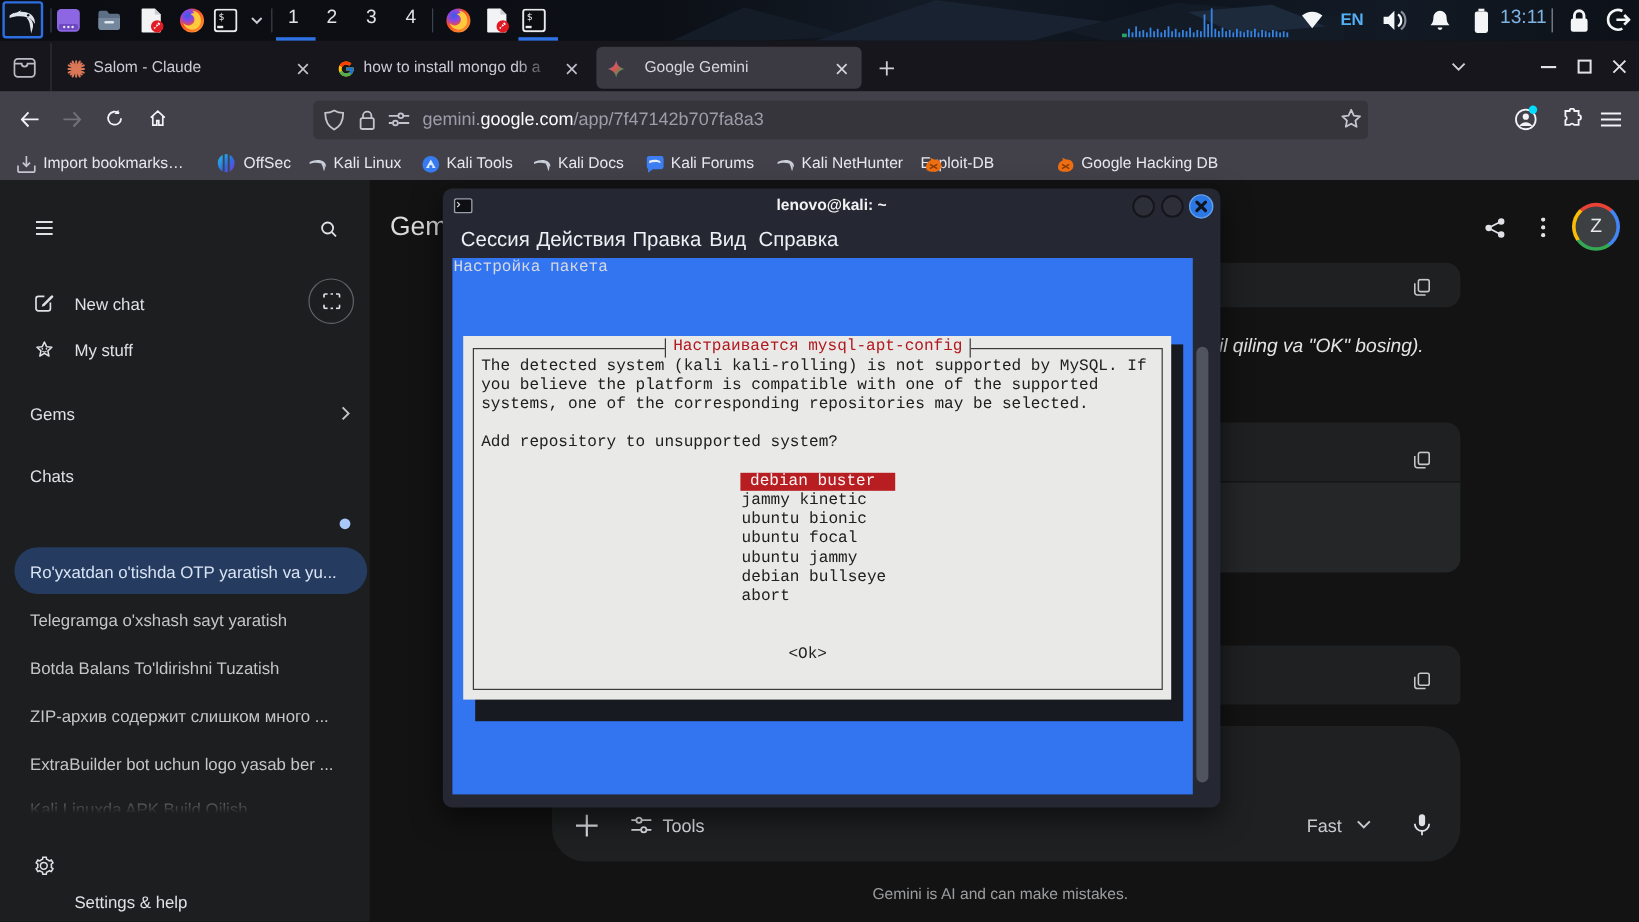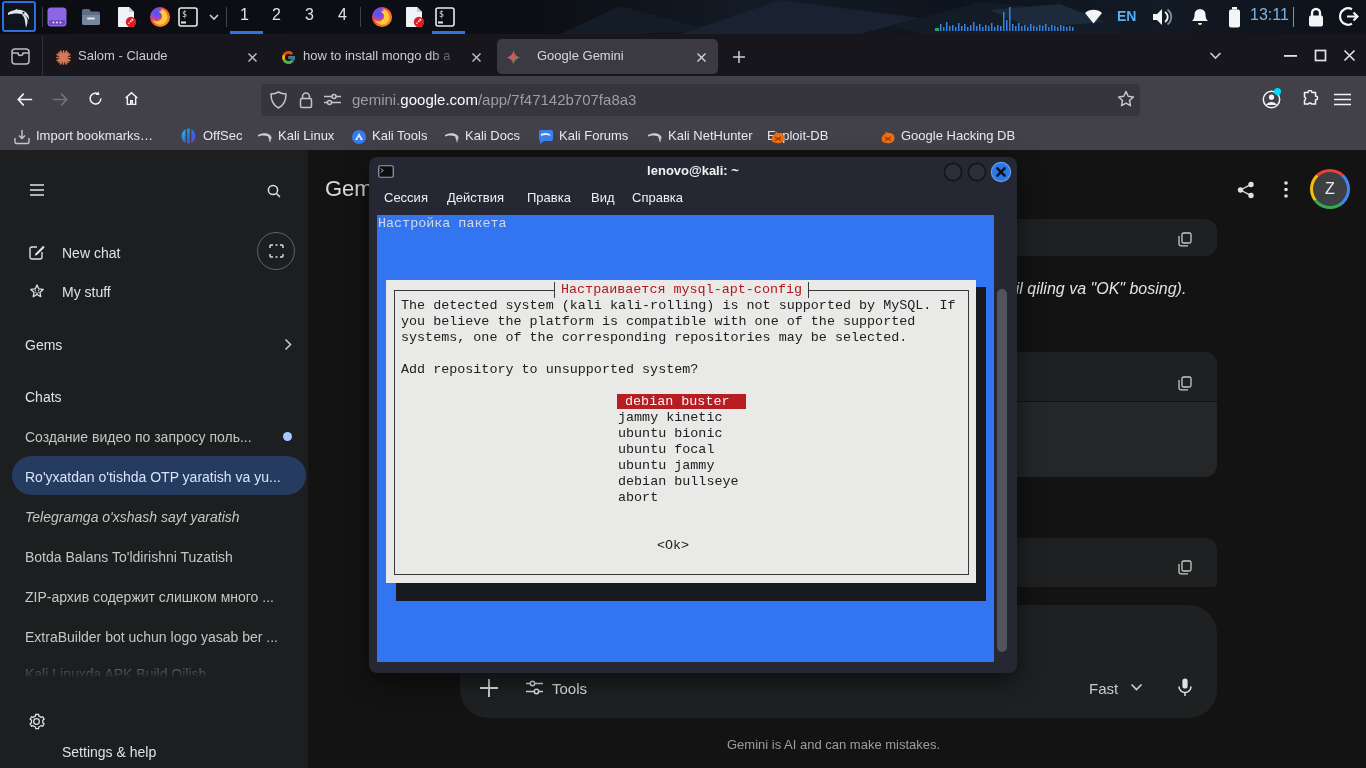--- a/index.html
+++ b/index.html
@@ -29,21 +29,21 @@
   #sidebar { position:absolute; left:0; top:0; width:308px; height:618px; background:#1d1e20; }
   .sbtext { position:absolute; font-size:14px; color:#dfe1e5; white-space:nowrap; }
   .chat { position:absolute; left:25px; width:265px; font-size:14px; color:#c4c7c5; white-space:nowrap; overflow:hidden; }
   #selpill { position:absolute; left:12px; top:306px; width:294px; height:39px; border-radius:20px; background:#253c60; }
   .codebar { position:absolute; background:#1e2021; }
   #inputbox { position:absolute; left:460px; top:455px; width:757px; height:113px; background:#1e2021; border-radius:28px; }
 
   
   #term { position:absolute; left:369px; top:157px; width:648px; height:516px; background:#252833; border-radius:8px;
           box-shadow:0 8px 24px rgba(0,0,0,.55); }
-  #tmenu { position:absolute; left:0; top:28px; width:699px; height:29px; font-size:13px; color:#edf0f5; }
+  #tmenu { position:absolute; left:0; top:28px; width:699px; height:29px; font-size:17px; color:#edf0f5; }
   #tmenu span { position:absolute; top:5px; }
   #tblue { position:absolute; left:8px; top:58px; width:617px; height:447px; background:#3374f0; }
   .mono { font-family:"Liberation Mono", monospace; font-size:13.4px; line-height:16px; white-space:pre; }
   #dlgshadow { position:absolute; left:19px; top:72px; width:590px; height:314px; background:#171a21; }
   #dlg { position:absolute; left:9px; top:65px; width:590px; height:303px; background:#e9e9e7; }
   .drow { position:absolute; left:15px; color:#202020; }
 </style>
 </head>
 <body>
 <div id="screen">
@@ -416,24 +416,23 @@
         <path d="M5 8 l6 3.5 M11 8 L5 11.5" stroke="#8a3c05" stroke-width="1.2"></path>
       </svg>
   </div>
 
   <div id="gpage">
     <div id="sidebar">
       <div class="sbtext" style="left:62px; top:95px;">New chat</div>
       <div class="sbtext" style="left:62px; top:134px;">My stuff</div>
       <div class="sbtext" style="left:25px; top:187px;">Gems</div>
       <div class="sbtext" style="left:25px; top:239px;">Chats</div>
-      <div class="chat" style="top:279px;">Создание видео по запросу поль...</div>
       <div id="selpill"></div>
       <div class="chat" style="top:319px; color:#d9e4f5;">Ro'yxatdan o'tishda OTP yaratish va yu...</div>
-      <div class="chat" style="top:359px;font-style:italic;">Telegramga o'xshash sayt yaratish</div>
+      <div class="chat" style="top:359px;">Telegramga o'xshash sayt yaratish</div>
       <div class="chat" style="top:399px;">Botda Balans To'ldirishni Tuzatish</div>
       <div class="chat" style="top:439px;">ZIP-архив содержит слишком много ...</div>
       <div class="chat" style="top:479px;">ExtraBuilder bot uchun logo yasab ber ...</div>
       <div class="chat" style="top:516px; opacity:.38; -webkit-mask-image:linear-gradient(180deg,#000 20%,transparent 75%);">Kali Linuxda APK Build Qilish</div>
       <div class="sbtext" style="left:62px; top:563px;margin-top:31px;">Settings &amp; help</div>
       <div class="abs" style="left:283px; top:282px; width:9px; height:9px; border-radius:50%; background:#a8c7fa;"></div>
 
       <svg class="abs" style="left:30px; top:34px;" width="14" height="12" viewBox="0 0 14 12">
           <g stroke="#dfe1e5" stroke-width="1.6">
             <path d="M0 1 h14 M0 6 h14 M0 11 h14"></path>

